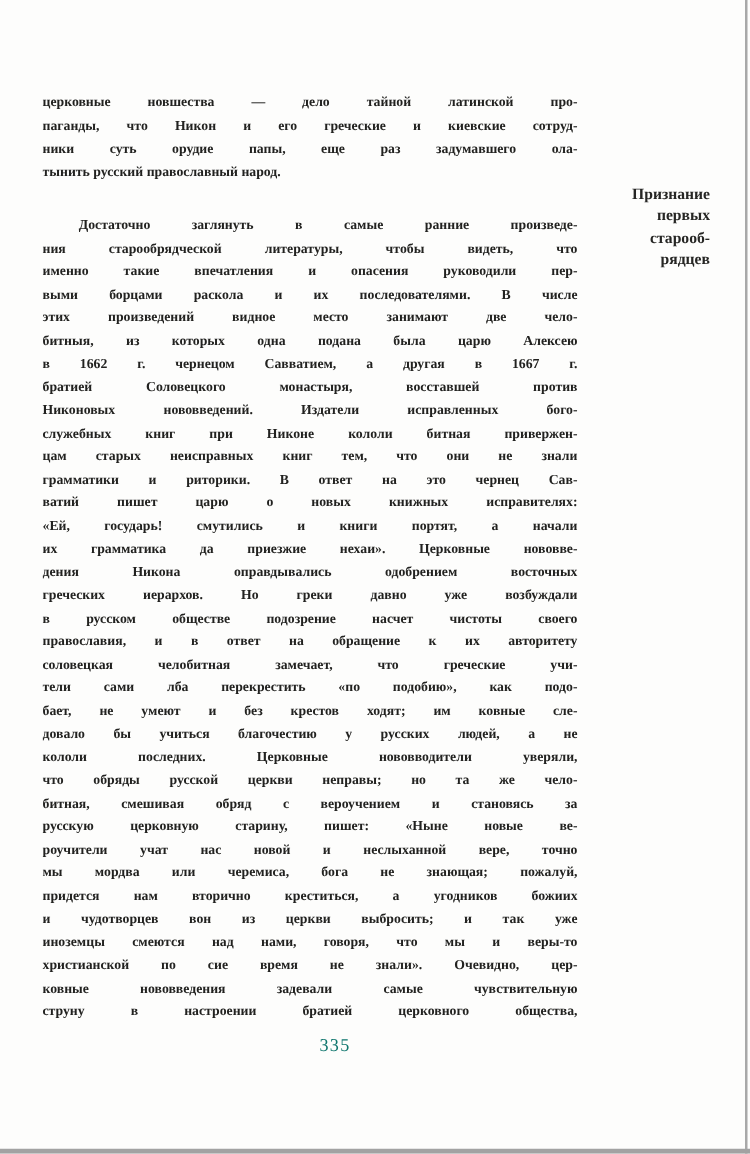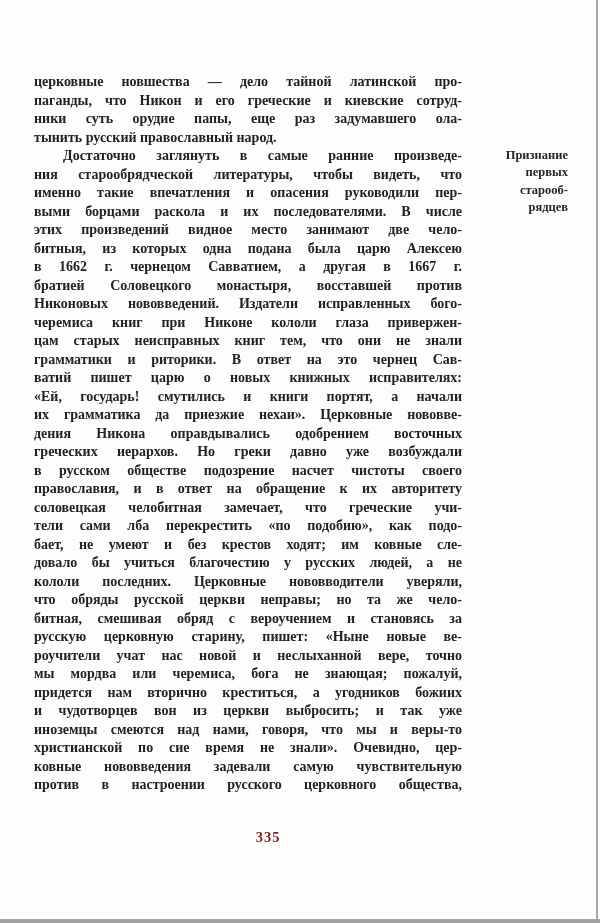--- a/index.html
+++ b/index.html
@@ -21,38 +21,39 @@
     color: #1f1f1f;
   }
   .text-column {
     position: absolute;
     left: 34px;
     top: 73px;
     width: 428px;
     overflow: hidden;
   }
   .line {
-    font-size: 14px;
+    font-size: 11px;
     font-weight: 700;
     line-height: 18.5px;
     height: 18.5px;
     overflow: hidden;
     text-align: justify;
     white-space: normal;
     color: #222220;
   }
   
   .line.j::after {
     content: "";
     display: inline-block;
     width: 100%;
     height: 0;
   }
   .para.indent .line:first-child {
     text-indent: 29px;
+    margin-top: 24px;
   }
   .margin-note {
     position: absolute;
     left: 474px;
     top: 147px;
     width: 94px;
     text-align: center;
   }
   .note-line {
     font-size: 12.5px;
@@ -62,23 +63,23 @@
     text-align: right;
     color: #262624;
   }
   .page-number {
     position: absolute;
     left: 0;
     top: 829px;
     width: 536px;
     text-align: center;
     font-size: 14.5px;
-    font-weight: 700;
+    font-weight: 400;
     letter-spacing: 1px;
-    color: #7f1d1d;
+    color: #0f766e;
   }
   .edge-right {
     position: absolute;
     left: 596px;
     top: 0;
     width: 2px;
     height: 923px;
     background: #a8a8a8;
   }
   .edge-bottom {
@@ -105,21 +106,21 @@
     <div class="para indent">
         <div class="line j">Достаточно заглянуть в самые ранние произведе-</div>
         <div class="line j">ния старообрядческой литературы, чтобы видеть, что</div>
         <div class="line j">именно такие впечатления и опасения руководили пер-</div>
         <div class="line j">выми борцами раскола и их последователями. В числе</div>
         <div class="line j">этих произведений видное место занимают две чело-</div>
         <div class="line j">битныя, из которых одна подана была царю Алексею</div>
         <div class="line j">в 1662 г. чернецом Савватием, а другая в 1667 г.</div>
         <div class="line j">братией Соловецкого монастыря, восставшей против</div>
         <div class="line j">Никоновых нововведений. Издатели исправленных бого-</div>
-        <div class="line j">черемиса книг при Никоне кололи глаза привержен-</div>
+        <div class="line j">служебных книг при Никоне кололи битная привержен-</div>
         <div class="line j">цам старых неисправных книг тем, что они не знали</div>
         <div class="line j">грамматики и риторики. В ответ на это чернец Сав-</div>
         <div class="line j">ватий пишет царю о новых книжных исправителях:</div>
         <div class="line j">«Ей, государь! смутились и книги портят, а начали</div>
         <div class="line j">их грамматика да приезжие нехаи». Церковные нововве-</div>
         <div class="line j">дения Никона оправдывались одобрением восточных</div>
         <div class="line j">греческих иерархов. Но греки давно уже возбуждали</div>
         <div class="line j">в русском обществе подозрение насчет чистоты своего</div>
         <div class="line j">православия, и в ответ на обращение к их авторитету</div>
         <div class="line j">соловецкая челобитная замечает, что греческие учи-</div>
@@ -129,22 +130,22 @@
         <div class="line j">кололи последних. Церковные нововводители уверяли,</div>
         <div class="line j">что обряды русской церкви неправы; но та же чело-</div>
         <div class="line j">битная, смешивая обряд с вероучением и становясь за</div>
         <div class="line j">русскую церковную старину, пишет: «Ныне новые ве-</div>
         <div class="line j">роучители учат нас новой и неслыханной вере, точно</div>
         <div class="line j">мы мордва или черемиса, бога не знающая; пожалуй,</div>
         <div class="line j">придется нам вторично креститься, а угодников божиих</div>
         <div class="line j">и чудотворцев вон из церкви выбросить; и так уже</div>
         <div class="line j">иноземцы смеются над нами, говоря, что мы и веры-то</div>
         <div class="line j">христианской по сие время не знали». Очевидно, цер-</div>
-        <div class="line j">ковные нововведения задевали самую чувствительную</div>
-        <div class="line j">против в настроении русского церковного общества,</div>
+        <div class="line j">ковные нововведения задевали самые чувствительную</div>
+        <div class="line j">струну в настроении братией церковного общества,</div>
       </div>
   </div>
 
   <div class="margin-note">
       <div class="note-line">Признание</div>
       <div class="note-line">первых</div>
       <div class="note-line">старооб-</div>
       <div class="note-line">рядцев</div>
     </div>
 

